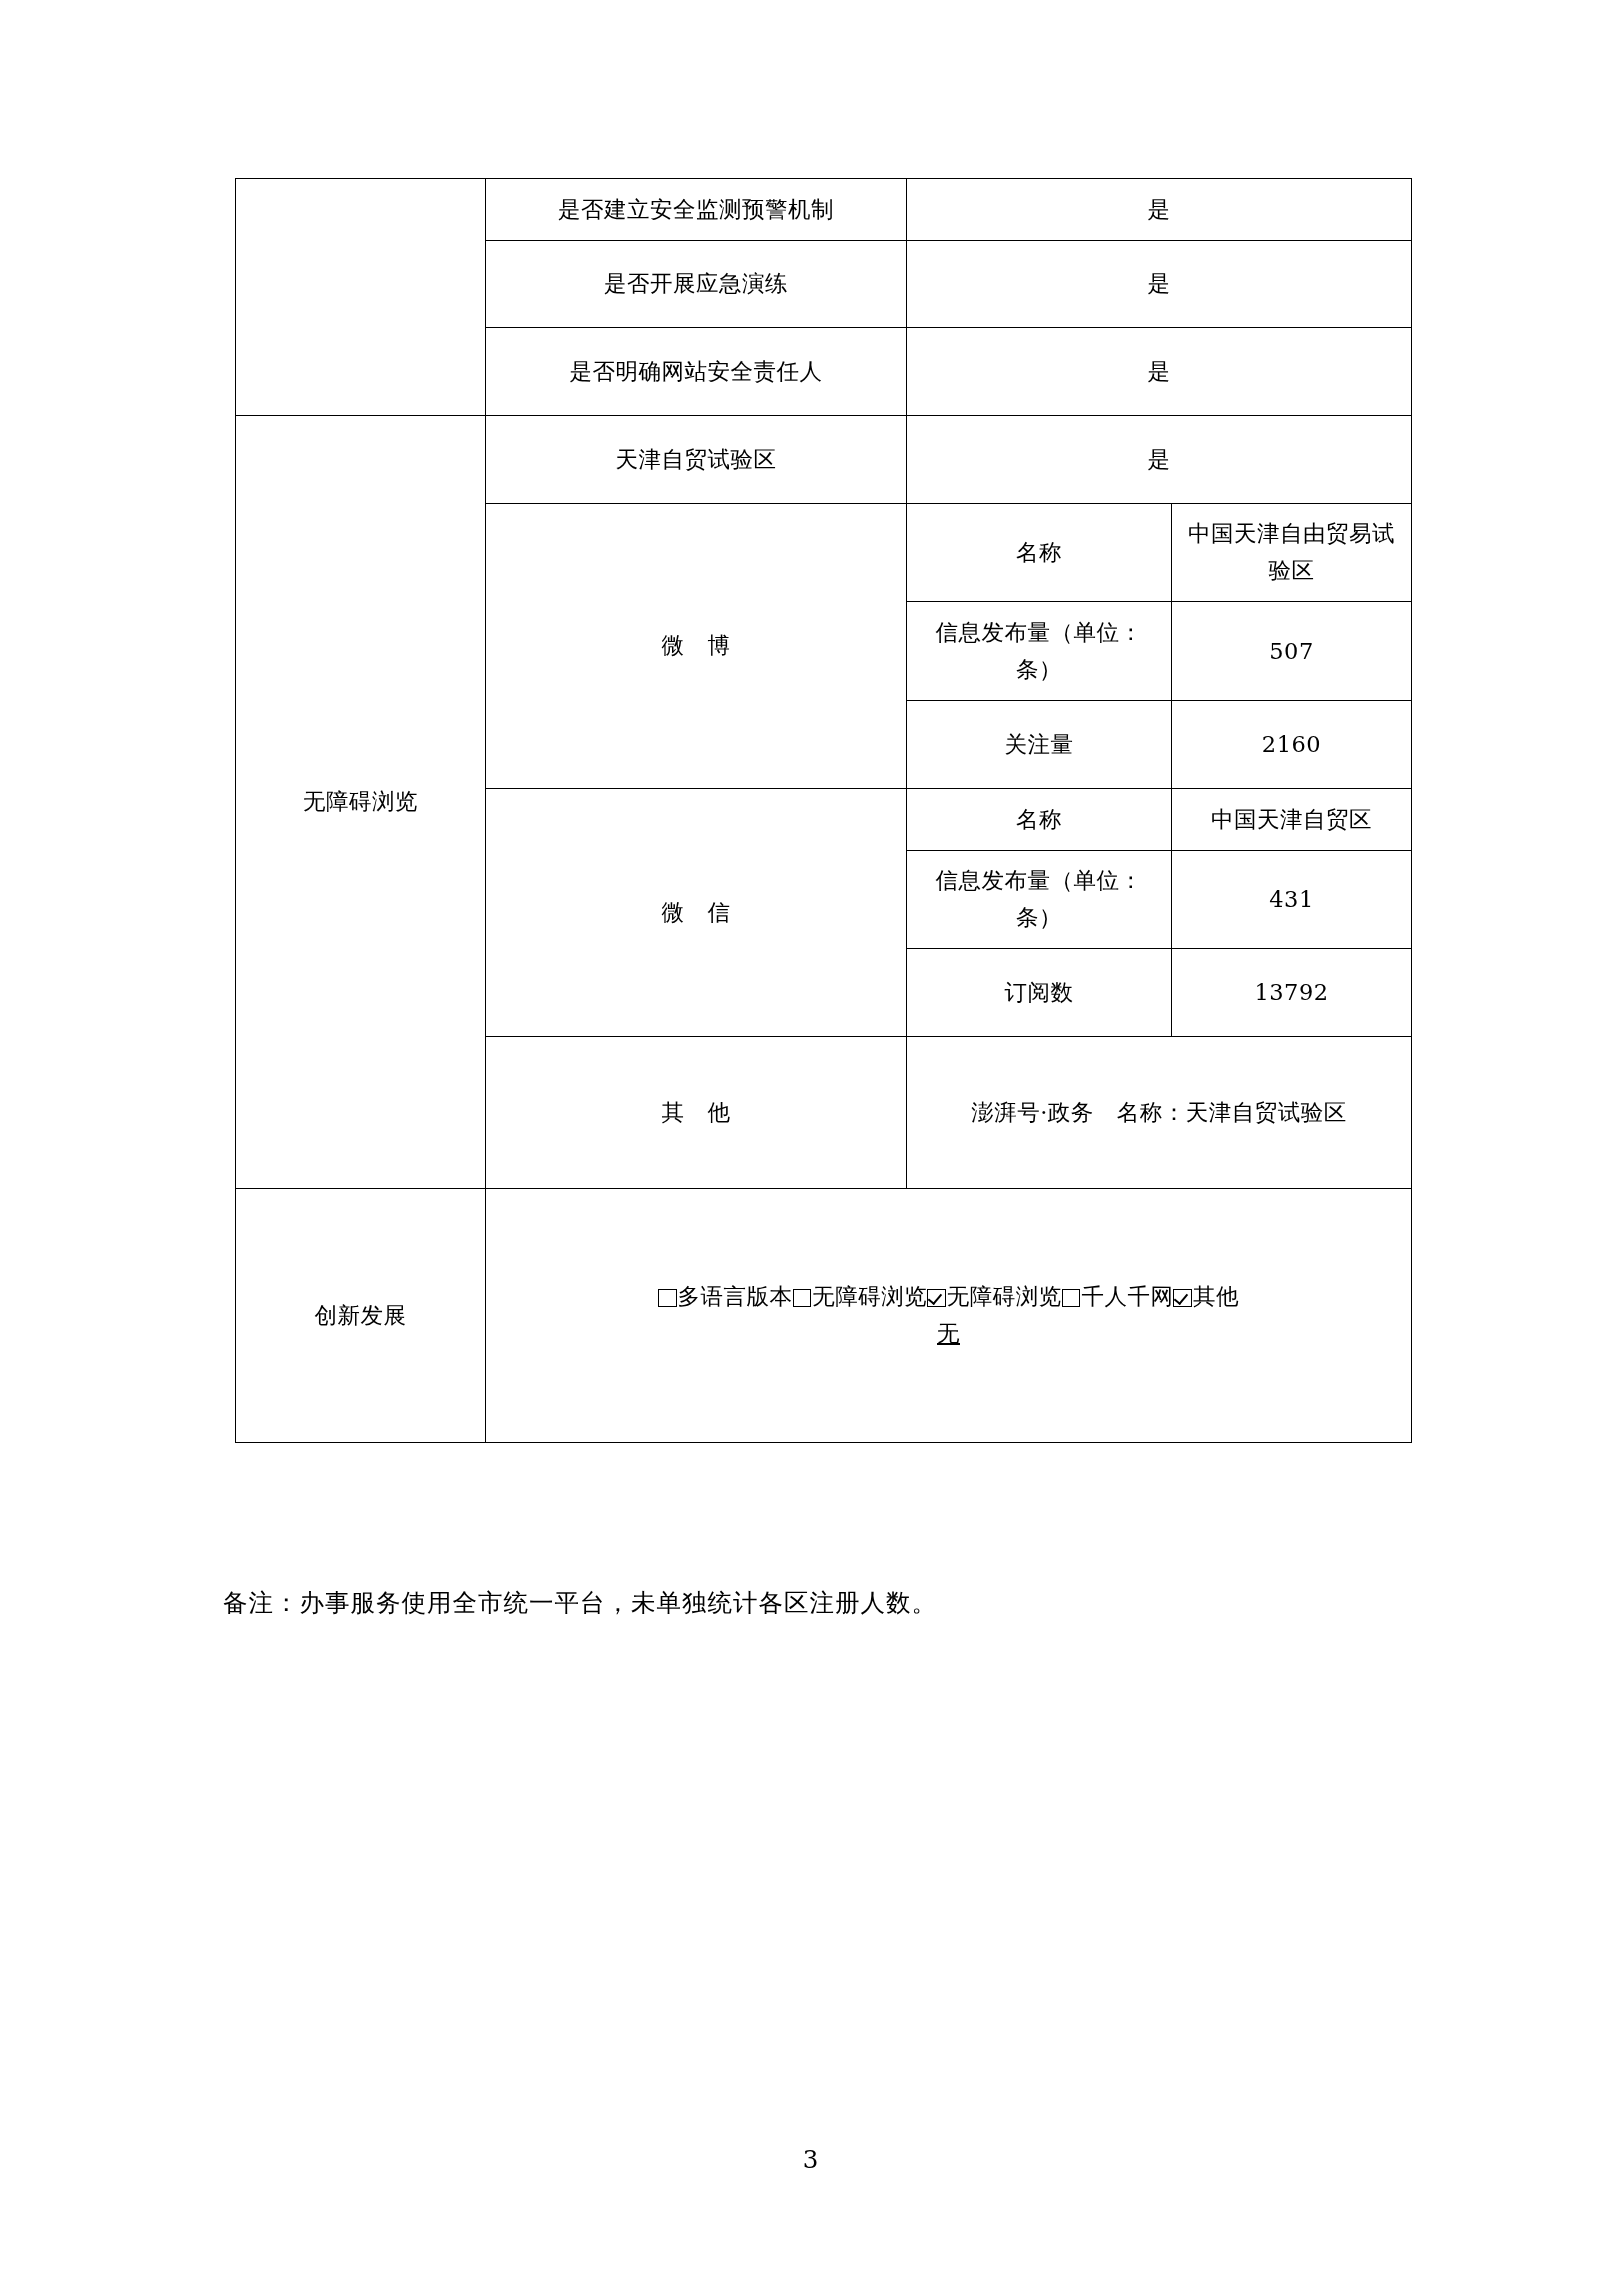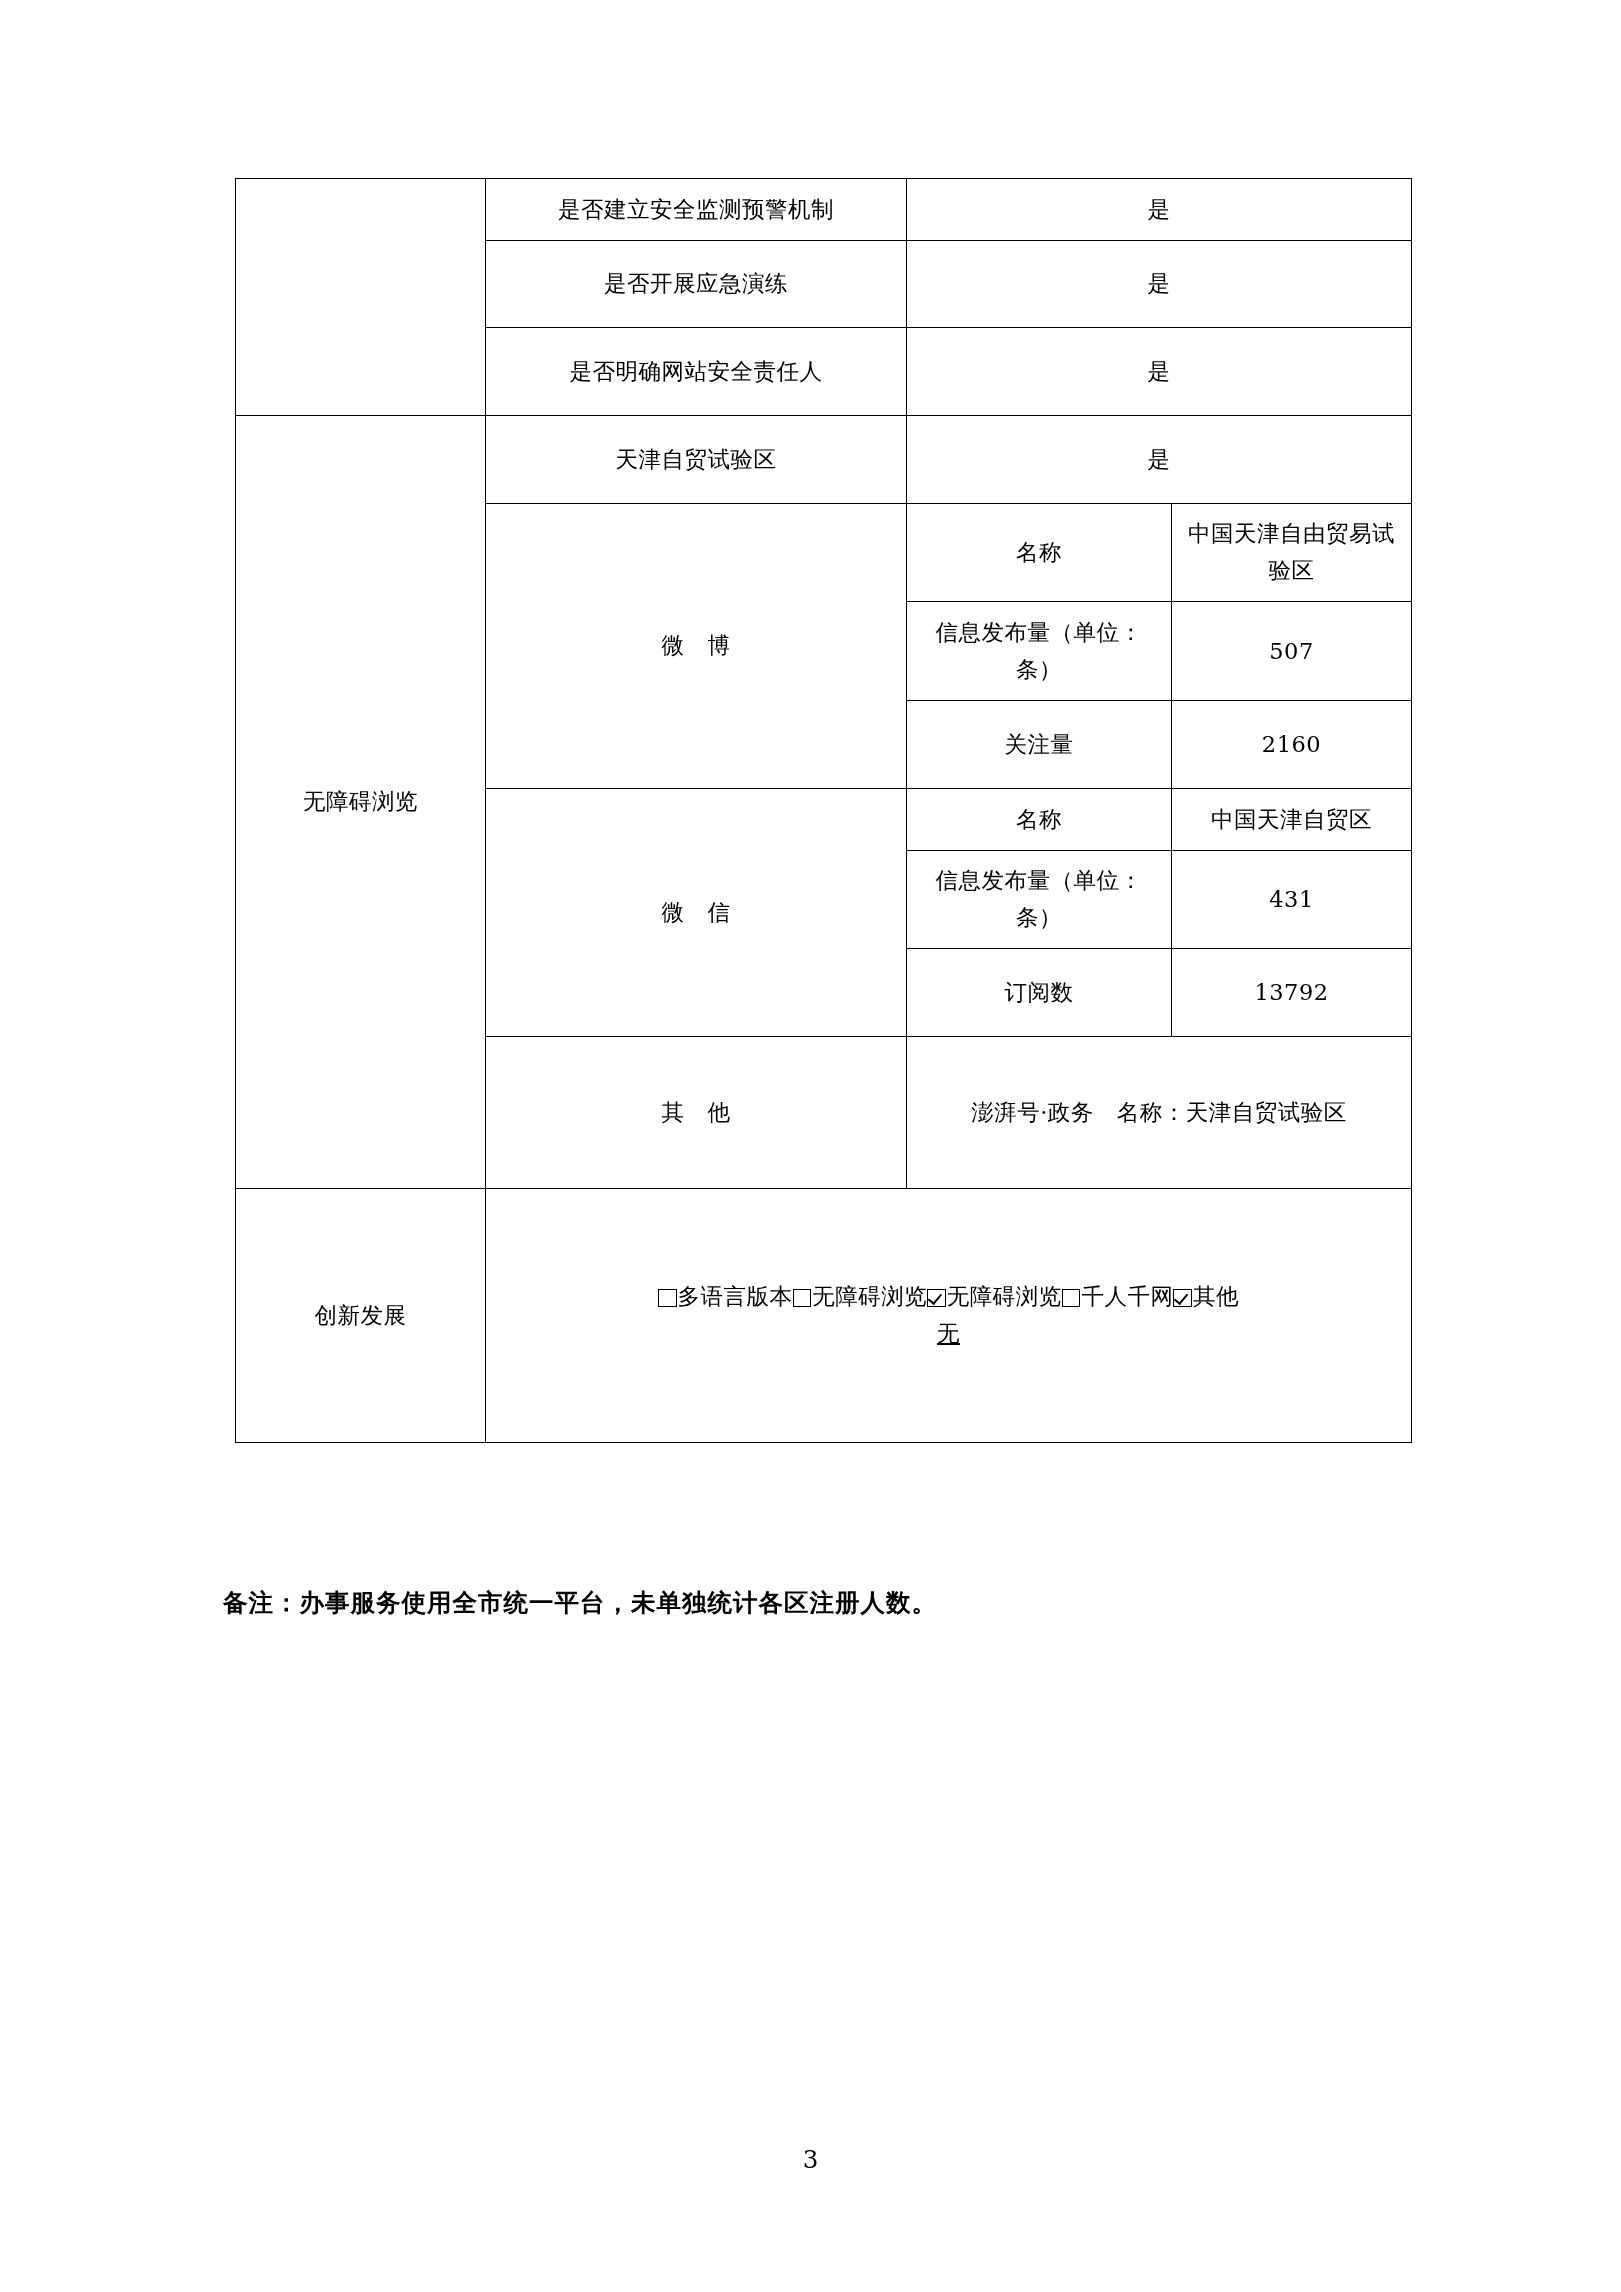--- a/index.html
+++ b/index.html
@@ -82,21 +82,21 @@
     margin-right: 0px;
   }
   .underline-text {
     text-decoration: underline;
   }
   .note {
     position: absolute;
     left: 223px;
     top: 1586px;
     font-size: 24.5px;
-    font-weight: bold;
+    font-weight: normal;
     letter-spacing: 1px;
     font-family: "DejaVu Serif", "Liberation Serif", serif;
   }
   .page-number {
     position: absolute;
     left: 0;
     width: 1621px;
     text-align: center;
     top: 2145px;
     font-size: 24.5px;

